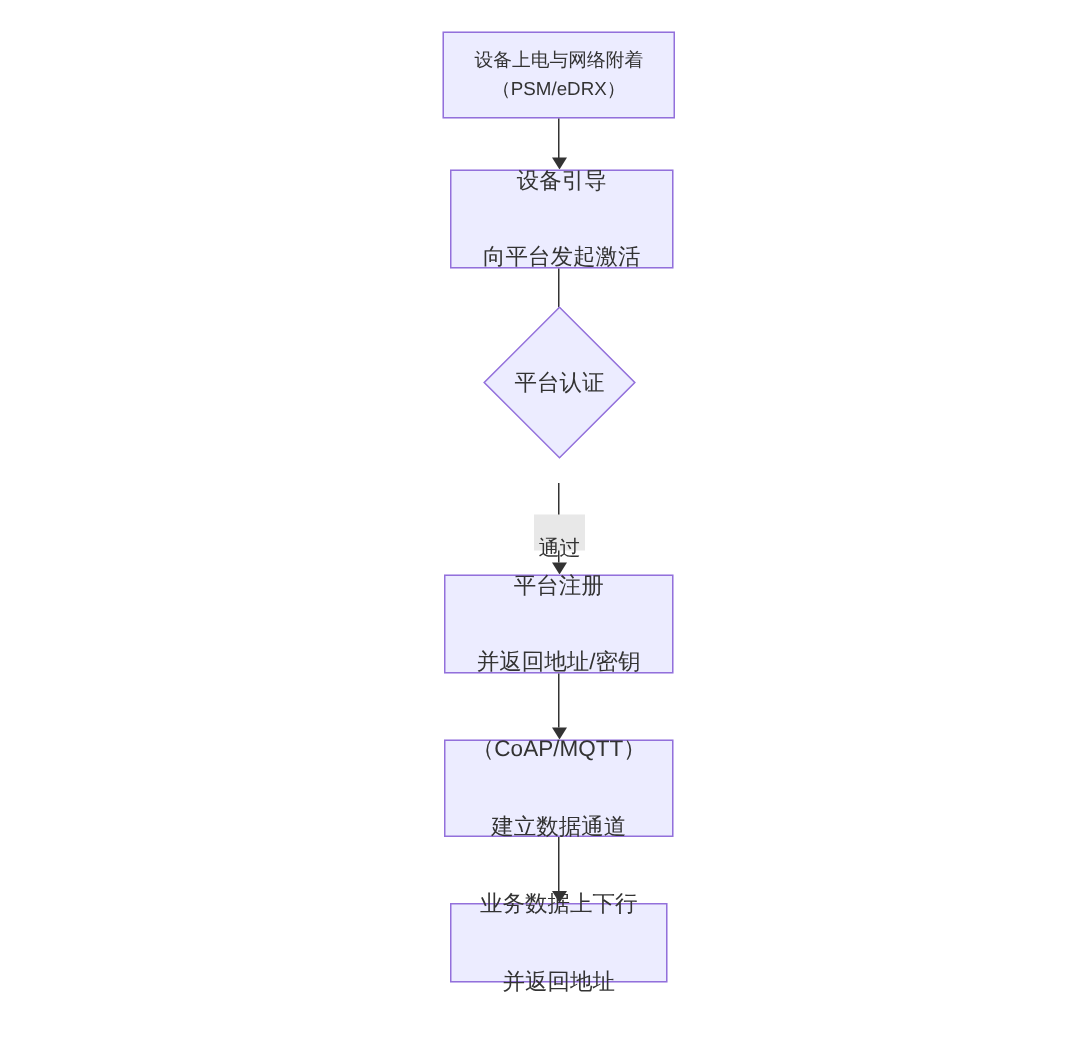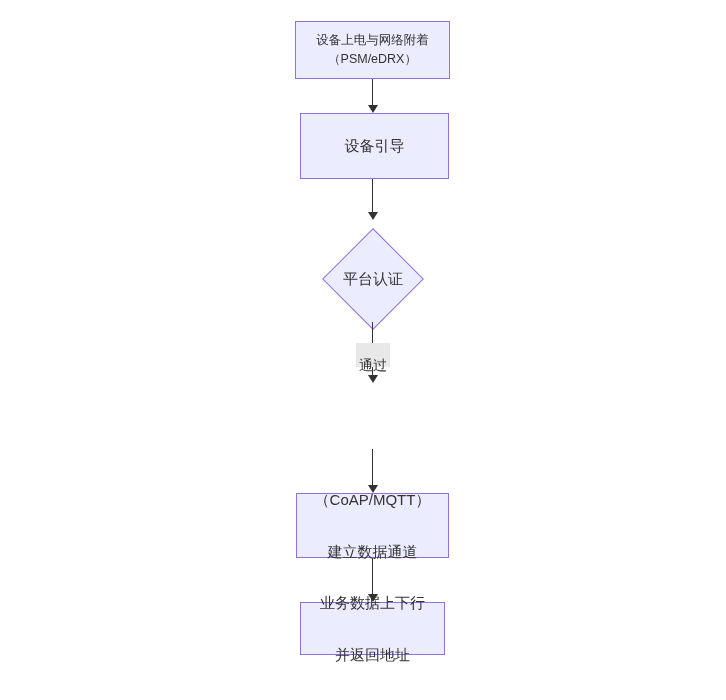--- a/index.html
+++ b/index.html
@@ -28,21 +28,21 @@
   .fs-small { font-size: 12.5px; }
   .fs-normal { font-size: 15px; gap: 28px; }
 
   .n1 { left: 295px; top: 21px;  width: 155px; height: 58px; }
   .n2 { left: 300px; top: 113px; width: 149px; height: 66px; }
   .n4 { left: 296px; top: 383px; width: 153px; height: 66px; }
   .n5 { left: 296px; top: 493px; width: 153px; height: 65px; }
   .n6 { left: 300px; top: 602px; width: 145px; height: 53px; }
 
   
-  .diamond-wrap { position: absolute; left: 337px; top: 243px; width: 72px; height: 72px; }
+  .diamond-wrap { position: absolute; left: 337px; top: 219px; width: 72px; height: 72px; }
   .diamond-shape {
     position: absolute;
     left: 0; top: 0;
     width: 72px; height: 72px;
     box-sizing: border-box;
     background: var(--node-fill, #ECECFF);
     border: 1px solid var(--node-border, #9370DB);
     transform: rotate(45deg);
   }
   .diamond-label {
@@ -95,38 +95,43 @@
     <div class="line">（PSM/eDRX）</div>
   </div>
 
   <div class="arrow">
     <div class="arrow-shaft" style="top:79px; height:27px;"></div>
     <div class="arrow-head" style="top:105px;"></div>
   </div>
 
   <div class="node n2 fs-normal">
     <div class="line">设备引导</div>
+    <div class="line">向平台发起激活</div>
   </div>
 
   <div class="arrow">
     <div class="arrow-shaft" style="top:179px; height:34px;"></div>
     <div class="arrow-head" style="top:212px;"></div>
   </div>
 
   <div class="diamond-wrap">
     <div class="diamond-shape"></div>
     <div class="diamond-label">平台认证</div>
   </div>
 
   <div class="arrow">
     <div class="arrow-shaft" style="top:322px; height:53px;"></div>
     <div class="arrow-head" style="top:375px;"></div>
   </div>
   <div class="edge-label">通过</div>
 
+  <div class="node n4 fs-normal">
+    <div class="line">平台注册</div>
+    <div class="line">并返回地址/密钥</div>
+  </div>
 
   <div class="arrow">
     <div class="arrow-shaft" style="top:449px; height:36px;"></div>
     <div class="arrow-head" style="top:485px;"></div>
   </div>
 
   <div class="node n5 fs-normal">
     <div class="line">（CoAP/MQTT）</div>
     <div class="line">建立数据通道</div>
   </div>

